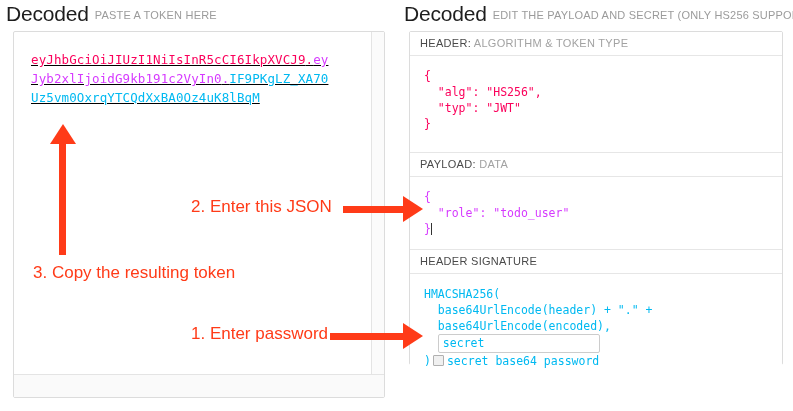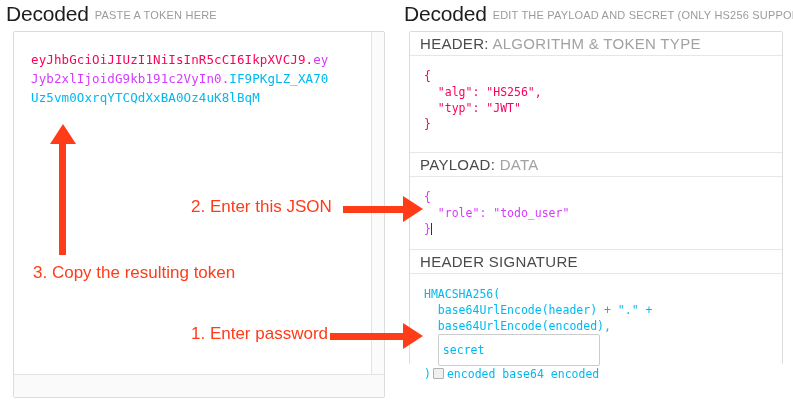--- a/index.html
+++ b/index.html
@@ -29,20 +29,21 @@
     position:absolute;left:13px;top:31px;width:372px;height:367px;
     background:#fff;border:1px solid #dcdcdc;border-radius:2px;
     box-sizing:border-box;
   }
   #encoded-token{
     position:absolute;left:17px;top:18px;width:305px;
     font-family:"DejaVu Sans Mono", monospace;
     font-size:12.5px;line-height:19px;
     word-break:break-all;white-space:normal;
     letter-spacing:0.1px;
+    text-decoration:underline;
   }
   .seg-header{color:#fb015b;}
   .seg-payload{color:#d63aff;}
   .seg-signature{color:#00b9f1;}
   .seg-dot{color:#fb015b;}
   .seg-dot2{color:#d63aff;}
 
   
   #encoded-scrollbar{
     position:absolute;right:0px;top:0px;width:13px;height:344px;
@@ -61,21 +62,21 @@
   }
 
   
   #decoded-panel{
     position:absolute;left:409px;top:31px;width:374px;height:334px;
     border:1px solid #dcdcdc;background:#fff;border-radius:2px;
     box-sizing:border-box;
   }
   .section-label{
     height:23px;line-height:23px;padding-left:10px;
-    font-size:15px;letter-spacing:0.3px;
+    font-size:11px;letter-spacing:0.3px;
     border-bottom:1px solid #e6e6e6;
     background:#fff;color:#a2a2a2;white-space:nowrap;
   }
   .section-label .strong{color:#4a4a4a;}
   .section-body{
     font-family:"DejaVu Sans Mono", monospace;
     font-size:11.5px;line-height:16px;
     padding:12px 0 10px 14px;
     white-space:pre;
     border-bottom:1px solid #e6e6e6;
@@ -86,21 +87,21 @@
   #signature-body{color:#00b9f1;border-bottom:none;min-height:84px;}
 
   .caret{
     display:inline-block;width:1px;height:12px;background:#333;
     vertical-align:-2px;margin-left:0px;
   }
 
   
   #secret-field{
     display:inline-block;
-    width:162px;height:32px;line-height:19px;
+    width:162px;height:19px;line-height:19px;
     border:1px solid #cccccc;border-radius:2px;
     background:#fff;color:#00b9f1;
     font-family:"DejaVu Sans Mono", monospace;font-size:11.5px;
     padding:0 4px;box-sizing:border-box;
     vertical-align:middle;
   }
   #b64-checkbox{
     display:inline-block;width:9px;height:9px;
     border:1px solid #b0b0b0;background:#f0f0f0;
     vertical-align:-1px;margin:0 3px 0 2px;border-radius:1px;
@@ -174,21 +175,21 @@
   "role": "todo_user"
 }</span><span class="caret"></span></div>
 
   <div class="section-label">
     <span class="strong">HEADER SIGNATURE</span>
   </div>
   <div class="section-body" id="signature-body"><span>HMACSHA256(</span>
 <span>  base64UrlEncode(header) + "." +</span>
 <span>  base64UrlEncode(encoded),</span>
   <input id="secret-field" type="text" value="secret" style="">
-<span>)</span><span id="b64-checkbox"></span><span>encoded base64 encoded</span></div>
+<span>)</span><span id="b64-checkbox"></span><span>secret base64 password</span></div>
 </div>
 
 <div class="anno-text" id="anno-2">2. Enter this JSON</div>
 <div class="arrow-h" id="arrow2-shaft"></div>
 <div class="arrow-head-r" id="arrow2-head"></div>
 
 <div class="anno-text" id="anno-3">3. Copy the resulting token</div>
 <div id="arrow3-shaft"></div>
 <div id="arrow3-head"></div>
 

